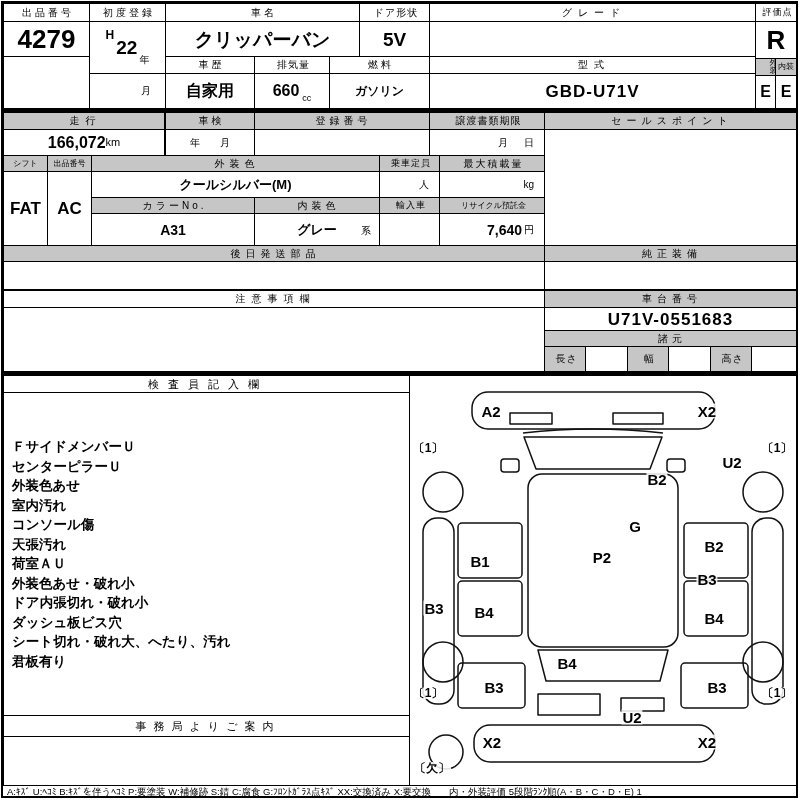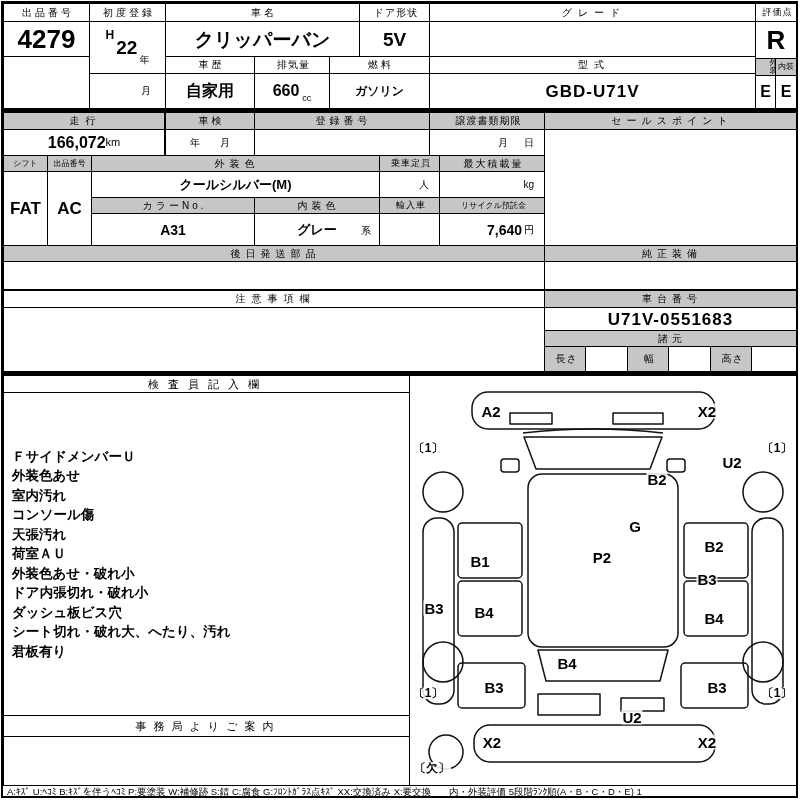--- a/index.html
+++ b/index.html
@@ -152,20 +152,21 @@
   <div class="cell" style="left:668px;top:346px;width:43px;height:26px"></div>
   <div class="cell hdr" style="left:710px;top:346px;width:42px;height:26px;letter-spacing:1px">高さ</div>
   <div class="cell" style="left:751px;top:346px;width:46px;height:26px"></div>
 
   <div class="band" style="left:2px;top:372px;width:796px;height:3px"></div>
 
   <div class="cell hdr-w" style="left:3px;top:375px;width:407px;height:18px;letter-spacing:9px;font-size:11px">検査員記入欄</div>
   <div class="cell" style="left:3px;top:392px;width:407px;height:324px;align-items:center;justify-content:flex-start">
     <div class="insp-wrap">
         <div class="insp-item">ＦサイドメンバーＵ</div>
+        <div class="insp-item">センターピラーＵ</div>
         <div class="insp-item">外装色あせ</div>
         <div class="insp-item">室内汚れ</div>
         <div class="insp-item">コンソール傷</div>
         <div class="insp-item">天張汚れ</div>
         <div class="insp-item">荷室ＡＵ</div>
         <div class="insp-item">外装色あせ・破れ小</div>
         <div class="insp-item">ドア内張切れ・破れ小</div>
         <div class="insp-item">ダッシュ板ビス穴</div>
         <div class="insp-item">シート切れ・破れ大、へたり、汚れ</div>
         <div class="insp-item">君板有り</div>

